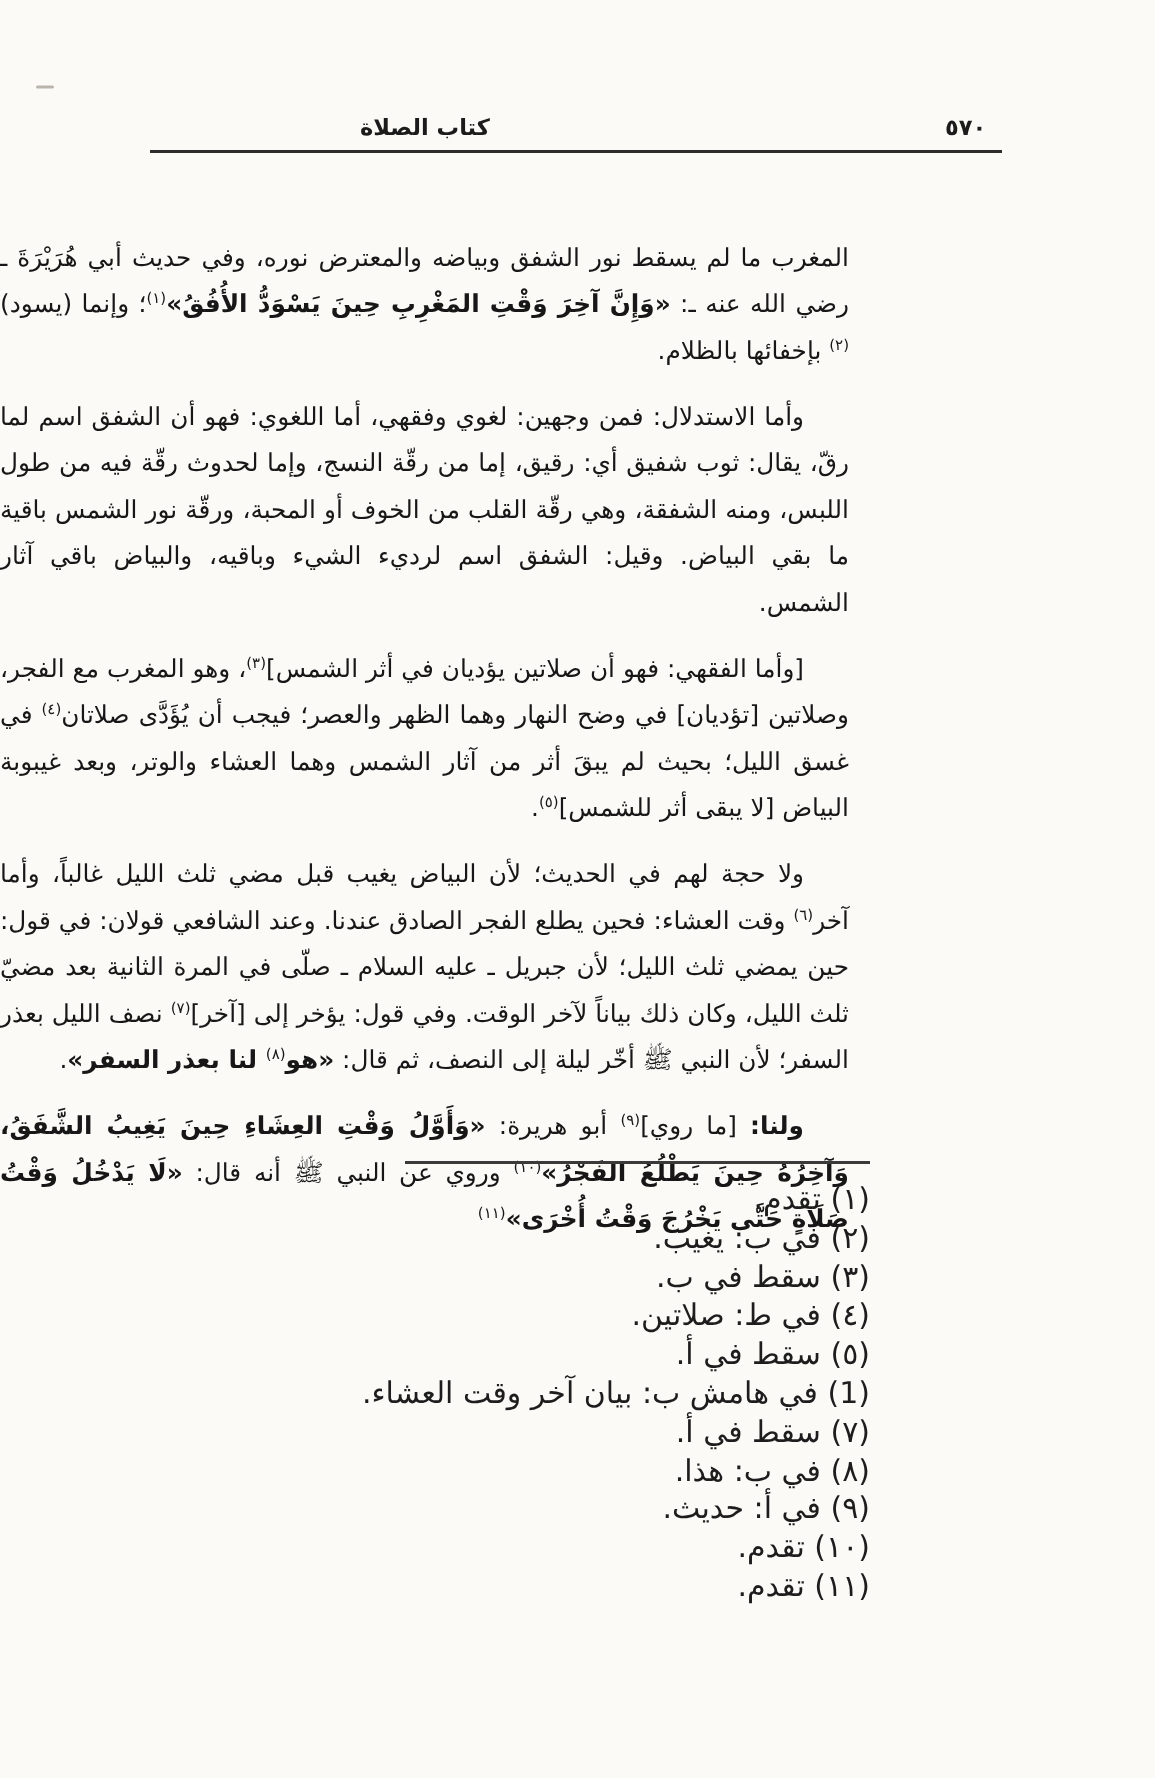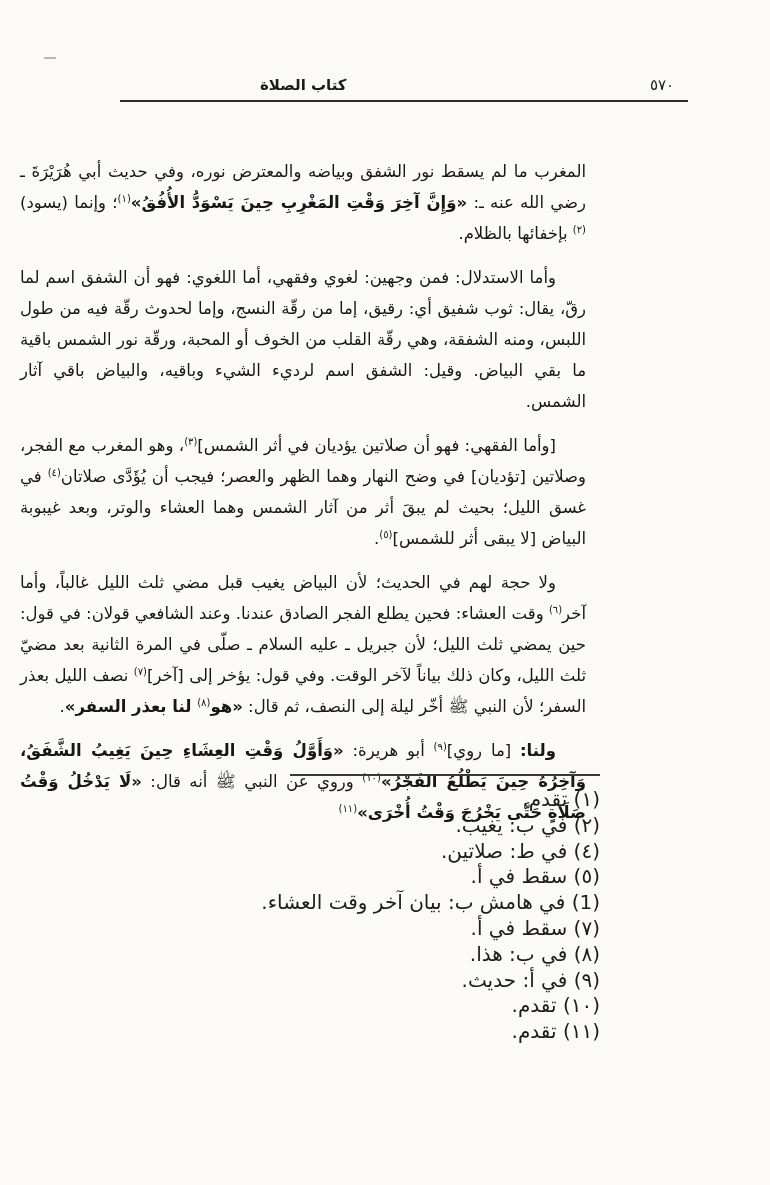--- a/index.html
+++ b/index.html
@@ -7,30 +7,29 @@
   body {
     font-family:"DejaVu Sans", sans-serif;
     background:#fbfaf7;
     overflow:hidden;
   }
   .page {
     position:relative;
     width:682px; height:1185px;
     background:#fbfaf7;
     color:#1b1b1b;
-    margin-left:20px;
   }
   
   .header-title {
     position:absolute; left:240px; top:76px;
     font-size:15px; font-weight:bold;
   }
   .header-page-number {
     position:absolute; left:630px; top:76px;
-    font-size:15px; font-weight:normal; letter-spacing:1px;
+    font-size:15px; font-weight:bold; letter-spacing:1px;
   }
   .header-rule {
     position:absolute; left:100px; top:100px;
     width:568px; height:2px; background:#2c2c2c;
   }
   
   .body-text {
     position:absolute; right:116px; top:156px; width:566px;
     direction:rtl; unicode-bidi:embed;
     text-align:justify;
@@ -83,20 +82,21 @@
       <p class="para indent"><span>[وأما الفقهي: فهو أن صلاتين يؤديان في أثر الشمس]</span><span class="fn-ref">(٣)</span><span>، وهو المغرب مع الفجر، وصلاتين [تؤديان] في وضح النهار وهما الظهر والعصر؛ فيجب أن يُؤَدَّى صلاتان</span><span class="fn-ref">(٤)</span><span> في غسق الليل؛ بحيث لم يبقَ أثر من آثار الشمس وهما العشاء والوتر، وبعد غيبوبة البياض [لا يبقى أثر للشمس]</span><span class="fn-ref">(٥)</span><span>.</span></p>
       <p class="para indent"><span>ولا حجة لهم في الحديث؛ لأن البياض يغيب قبل مضي ثلث الليل غالباً، وأما آخر</span><span class="fn-ref">(٦)</span><span> وقت العشاء: فحين يطلع الفجر الصادق عندنا. وعند الشافعي قولان: في قول: حين يمضي ثلث الليل؛ لأن جبريل ـ عليه السلام ـ صلّى في المرة الثانية بعد مضيّ ثلث الليل، وكان ذلك بياناً لآخر الوقت. وفي قول: يؤخر إلى [آخر]</span><span class="fn-ref">(٧)</span><span> نصف الليل بعذر السفر؛ لأن النبي ﷺ أخّر ليلة إلى النصف، ثم قال: </span><span class="b">«هو</span><span class="fn-ref">(٨)</span><span class="b"> لنا بعذر السفر»</span><span>.</span></p>
       <p class="para indent"><span class="b">ولنا:</span><span> [ما روي]</span><span class="fn-ref">(٩)</span><span> أبو هريرة: </span><span class="b">«وَأَوَّلُ وَقْتِ العِشَاءِ حِينَ يَغِيبُ الشَّفَقُ، وَآخِرُهُ حِينَ يَطْلُعُ الفَجْرُ»</span><span class="fn-ref">(١٠)</span><span> وروي عن النبي ﷺ أنه قال: </span><span class="b">«لَا يَدْخُلُ وَقْتُ صَلَاةٍ حَتَّى يَخْرُجَ وَقْتُ أُخْرَى»</span><span class="fn-ref">(١١)</span></p>
     </div>
 
   <div class="footnote-sep"></div>
 
   <div class="footnotes">
       <div class="footnote">(١) تقدم.</div>
       <div class="footnote">(٢) في ب: يغيب.</div>
+      <div class="footnote">(٣) سقط في ب.</div>
       <div class="footnote">(٤) في ط: صلاتين.</div>
       <div class="footnote">(٥) سقط في أ.</div>
       <div class="footnote">(1) في هامش ب: بيان آخر وقت العشاء.</div>
       <div class="footnote">(٧) سقط في أ.</div>
       <div class="footnote">(٨) في ب: هذا.</div>
       <div class="footnote">(٩) في أ: حديث.</div>
       <div class="footnote">(١٠) تقدم.</div>
       <div class="footnote">(١١) تقدم.</div>
     </div>
 

